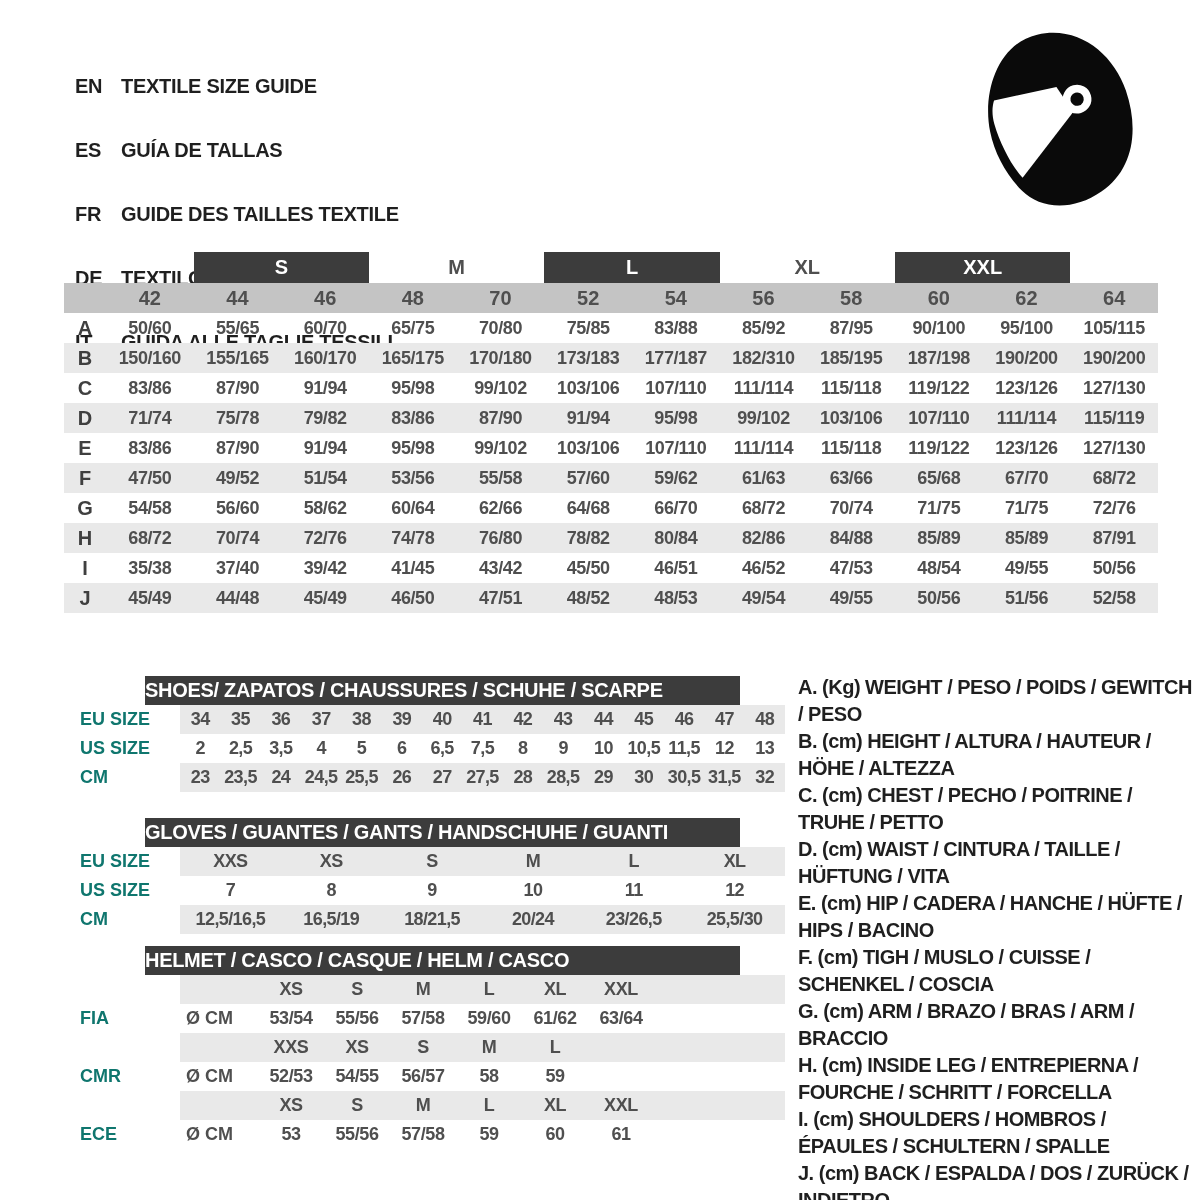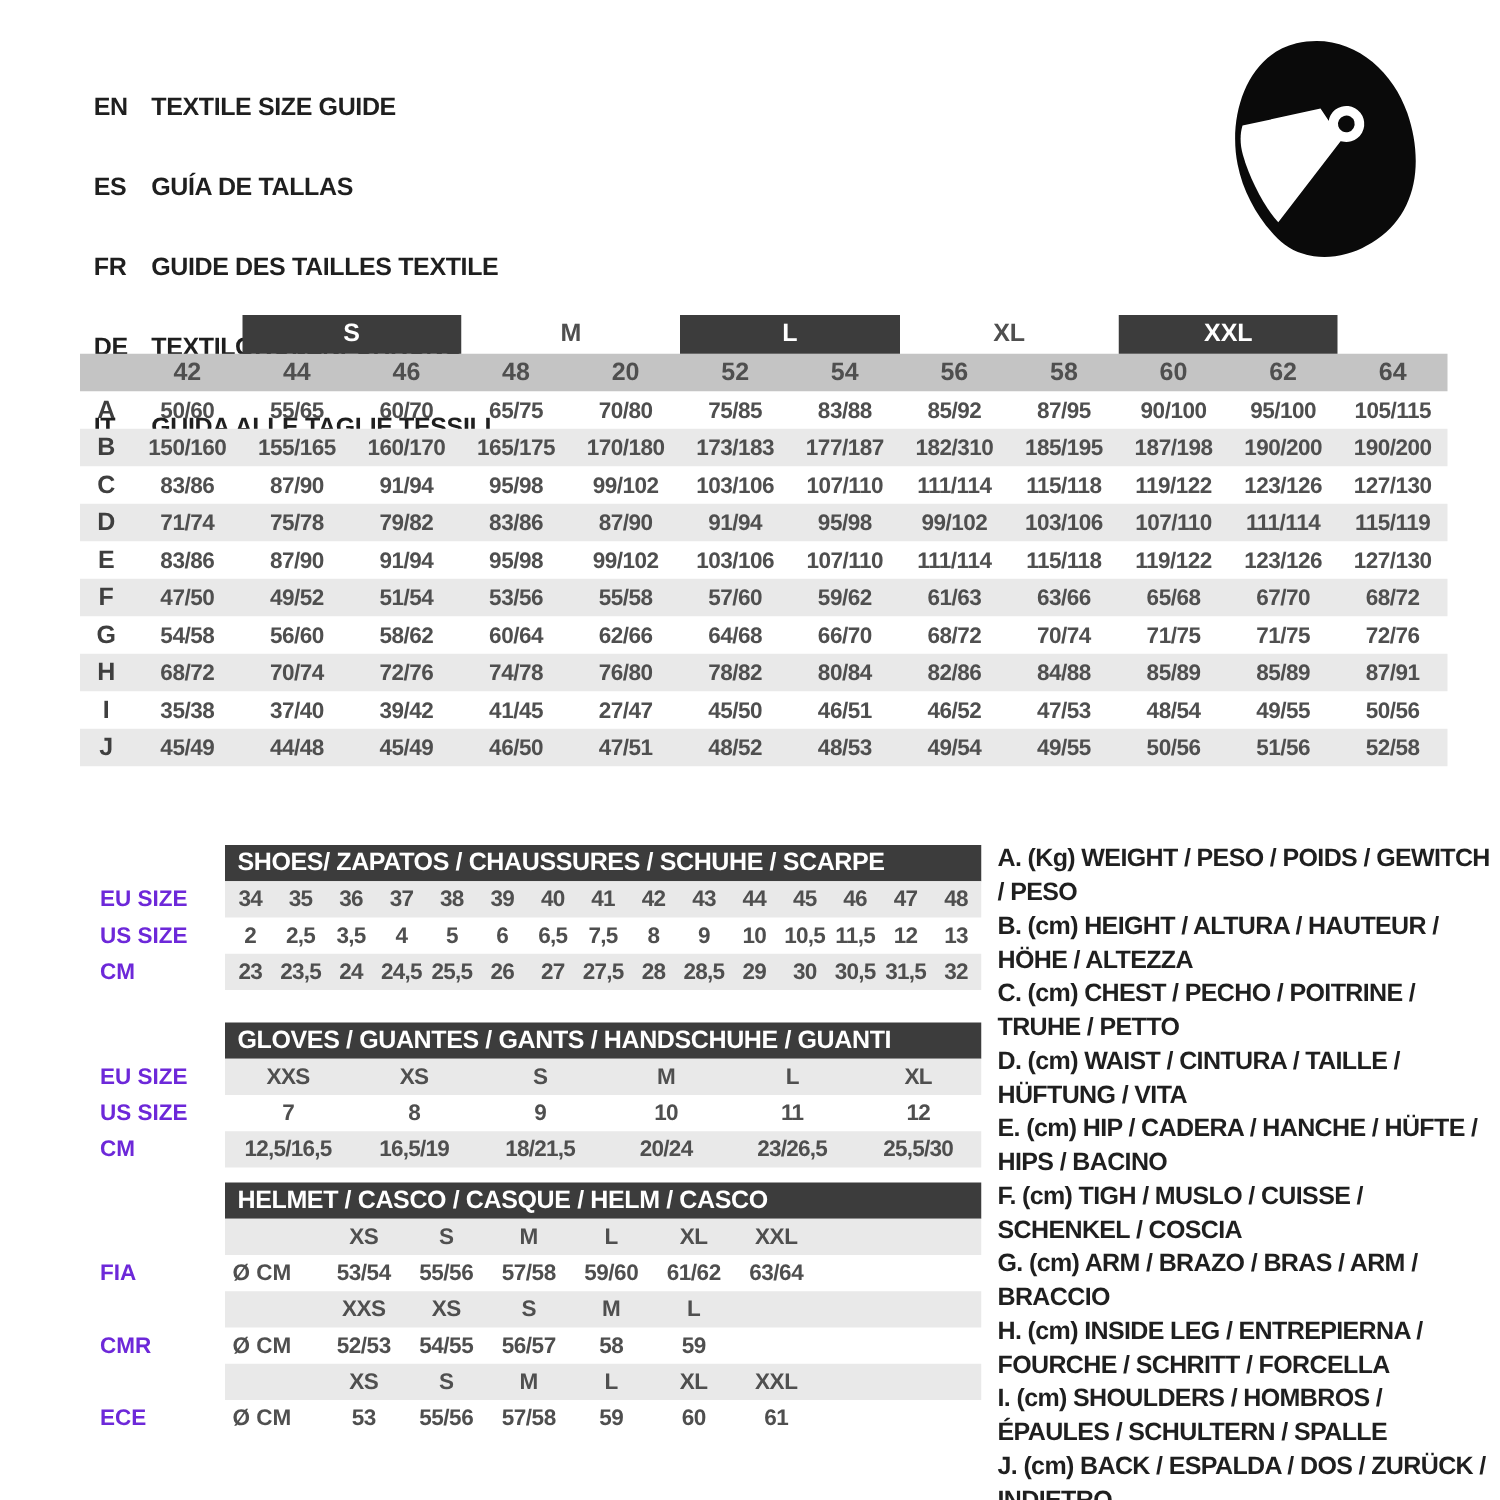--- a/index.html
+++ b/index.html
@@ -25,26 +25,26 @@
   .mt-col{display:flex;align-items:center;justify-content:center;
           font-weight:bold;font-size:20px;color:#4f4f4f;}
   .mt-row{height:30px;}
   .mt-row.striped{background:#e9e9e9;}
   .mt-rowlabel{display:flex;align-items:center;justify-content:center;
                font-weight:bold;font-size:20px;color:#3f3f3f;}
   .mt-cell{display:flex;align-items:center;justify-content:center;
            font-weight:bold;font-size:18px;color:#4f4f4f;letter-spacing:-0.4px;}
   
   .sub-block{position:absolute;left:80px;width:705px;}
-  .sub-title{margin-left:100px;width:595px;height:29px;background:#3c3c3c;color:#ffffff;
-             font-weight:bold;font-size:20px;line-height:29px;padding-left:10px;
+  .sub-title{margin-left:65px;width:595px;height:29px;background:#3c3c3c;color:#ffffff;
+             font-weight:bold;font-size:20px;line-height:29px;
              letter-spacing:-0.3px;}
   .sub-row{display:flex;height:29px;}
   .sub-label{width:100px;display:flex;align-items:center;
-             font-weight:bold;font-size:18px;color:#6d28d9;}
+             font-weight:bold;font-size:18px;color:#0f766e;}
   .sub-data{width:605px;display:flex;}
   .sub-data.striped{background:#e9e9e9;}
   .sub-cell{flex:1;display:flex;align-items:center;justify-content:center;
             font-weight:bold;font-size:18px;color:#4f4f4f;letter-spacing:-0.6px;}
   
   .hl-unit{width:78px;display:flex;align-items:center;
            font-weight:bold;font-size:18px;color:#4f4f4f;padding-left:6px;box-sizing:border-box;}
   .hl-cell{width:66px;display:flex;align-items:center;justify-content:center;
            font-weight:bold;font-size:18px;color:#4f4f4f;letter-spacing:-0.4px;}
   
@@ -96,21 +96,21 @@
       <div class="band filled" style="grid-column: 7 / span 2;">L</div>
       <div class="band" style="grid-column: 9 / span 2;">XL</div>
       <div class="band filled" style="grid-column: 11 / span 2;">XXL</div>
     </div>
   <div class="mt-grid mt-cols">
       <div class="mt-col"></div>
       <div class="mt-col">42</div>
       <div class="mt-col">44</div>
       <div class="mt-col">46</div>
       <div class="mt-col">48</div>
-      <div class="mt-col">20</div>
+      <div class="mt-col">70</div>
       <div class="mt-col">52</div>
       <div class="mt-col">54</div>
       <div class="mt-col">56</div>
       <div class="mt-col">58</div>
       <div class="mt-col">60</div>
       <div class="mt-col">62</div>
       <div class="mt-col">64</div>
     </div>
   <div>
       <div class="mt-grid mt-row">
@@ -232,21 +232,21 @@
         <div class="mt-cell">85/89</div>
         <div class="mt-cell">85/89</div>
         <div class="mt-cell">87/91</div>
       </div>
       <div class="mt-grid mt-row">
         <div class="mt-rowlabel">I</div>
         <div class="mt-cell">35/38</div>
         <div class="mt-cell">37/40</div>
         <div class="mt-cell">39/42</div>
         <div class="mt-cell">41/45</div>
-        <div class="mt-cell">27/47</div>
+        <div class="mt-cell">43/42</div>
         <div class="mt-cell">45/50</div>
         <div class="mt-cell">46/51</div>
         <div class="mt-cell">46/52</div>
         <div class="mt-cell">47/53</div>
         <div class="mt-cell">48/54</div>
         <div class="mt-cell">49/55</div>
         <div class="mt-cell">50/56</div>
       </div>
       <div class="mt-grid mt-row striped">
         <div class="mt-rowlabel">J</div>

